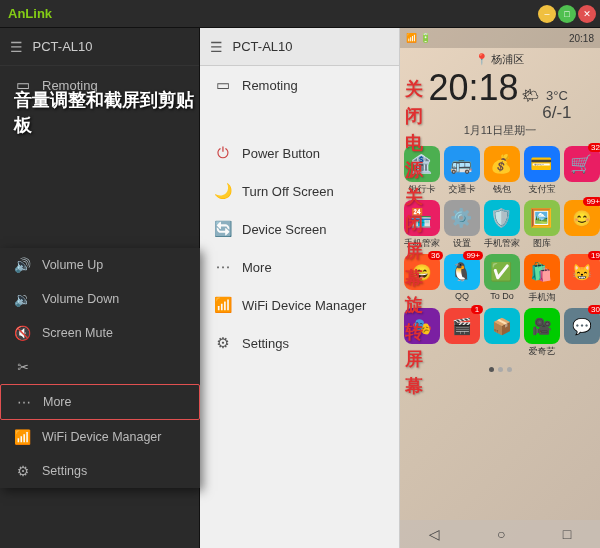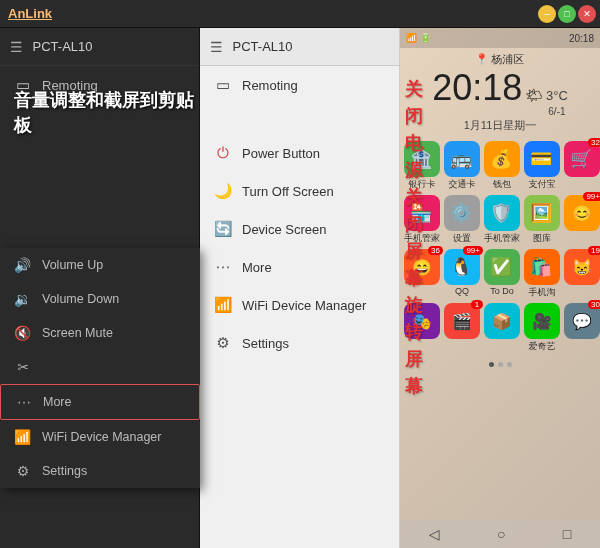--- a/index.html
+++ b/index.html
@@ -17,24 +17,23 @@
       background: #2b2b2b;
       height: 28px;
       display: flex;
       align-items: center;
       padding: 0 8px;
       border-bottom: 1px solid #111;
       position: relative;
       z-index: 100;
     }
     .title-bar-logo {
-      color: #fdba74;
+      color: #84cc16;
       font-weight: bold;
       font-size: 13px;
-      text-decoration: underline;
     }
     .title-bar-controls {
       position: absolute;
       right: 4px;
       top: 0;
       height: 28px;
       display: flex;
       align-items: center;
       gap: 2px;
     }
@@ -458,21 +457,21 @@
       <div class="clock-area">
         <div class="clock-location">
           <span>📍</span>
           <span>杨浦区</span>
         </div>
         <div class="clock-time">
           <span>20:18</span>
           <span style="font-size:14px;">🌤</span>
           <span class="clock-temp">
             <span>3°C</span><br>
-            <span style="font-size:10px;">6/-1</span>
+            <span style="font-size:17px;">6/-1</span>
           </span>
         </div>
         <div class="clock-date">1月11日星期一</div>
       </div>
 
       <div class="app-grid">
 
         <div class="app-icon">
           <div class="app-icon-img" style="background:#4CAF50;">
             <span style="font-size:18px;">🏦</span>

